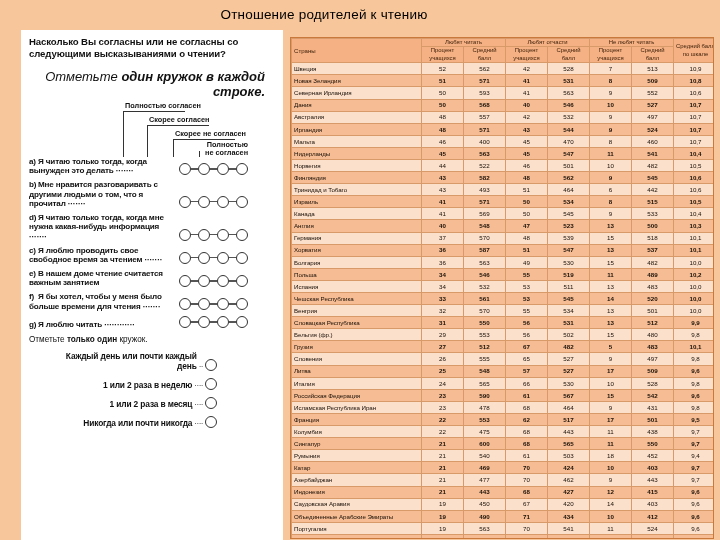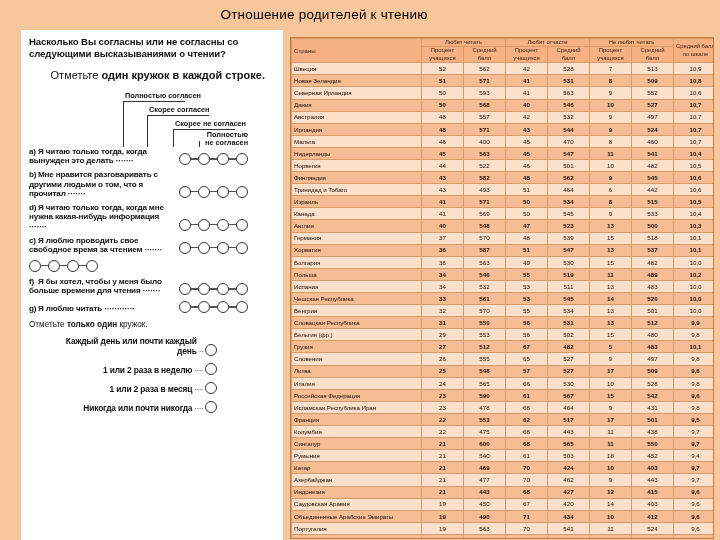--- a/index.html
+++ b/index.html
@@ -25,25 +25,25 @@
     box-sizing:border-box;
     padding:6px 8px 0 8px;
     overflow:hidden;
   }
   .q-head{
     font-size:9.6px;font-weight:bold;color:#111;
     line-height:12.4px;letter-spacing:-.1px;
   }
   .q-instr{
     margin-top:8px;text-align:right;padding-right:10px;
-    font-size:11px;color:#111;
+    font-size:13px;font-style:italic;color:#111;
   }
   .q-instr b{font-weight:bold;}
   
-  .scale-labels{position:relative;height:56px;margin-top:10px;}
+  .scale-labels{position:relative;height:56px;margin-top:2px;}
   .sl{position:absolute;font-size:7.3px;font-weight:bold;color:#111;white-space:nowrap;}
   .sl1{left:96px;top:0px;}
   .sl2{left:120px;top:14px;}
   .sl3{left:146px;top:28px;}
   .sl4{left:176px;top:40px;text-align:right;line-height:8.4px;}
   .vline{position:absolute;width:1px;background:#333;}
   .hline{position:absolute;height:1px;background:#333;}
   
   .q-item{
     display:flex;align-items:flex-end;
@@ -210,20 +210,23 @@
         <span class="dash"></span>
       <span class="circ"></span>
         <span class="dash"></span>
       <span class="circ"></span>
         <span class="dash"></span>
       <span class="circ"></span>
     </div>
   </div>
 
   <div class="q-item">
+    <div class="q-text">
+      <span class="lt">e)</span><span>В нашем доме чтение считается важным занятием</span>
+    </div>
     <div class="q-circles">
       <span class="circ"></span>
         <span class="dash"></span>
       <span class="circ"></span>
         <span class="dash"></span>
       <span class="circ"></span>
         <span class="dash"></span>
       <span class="circ"></span>
     </div>
   </div>

